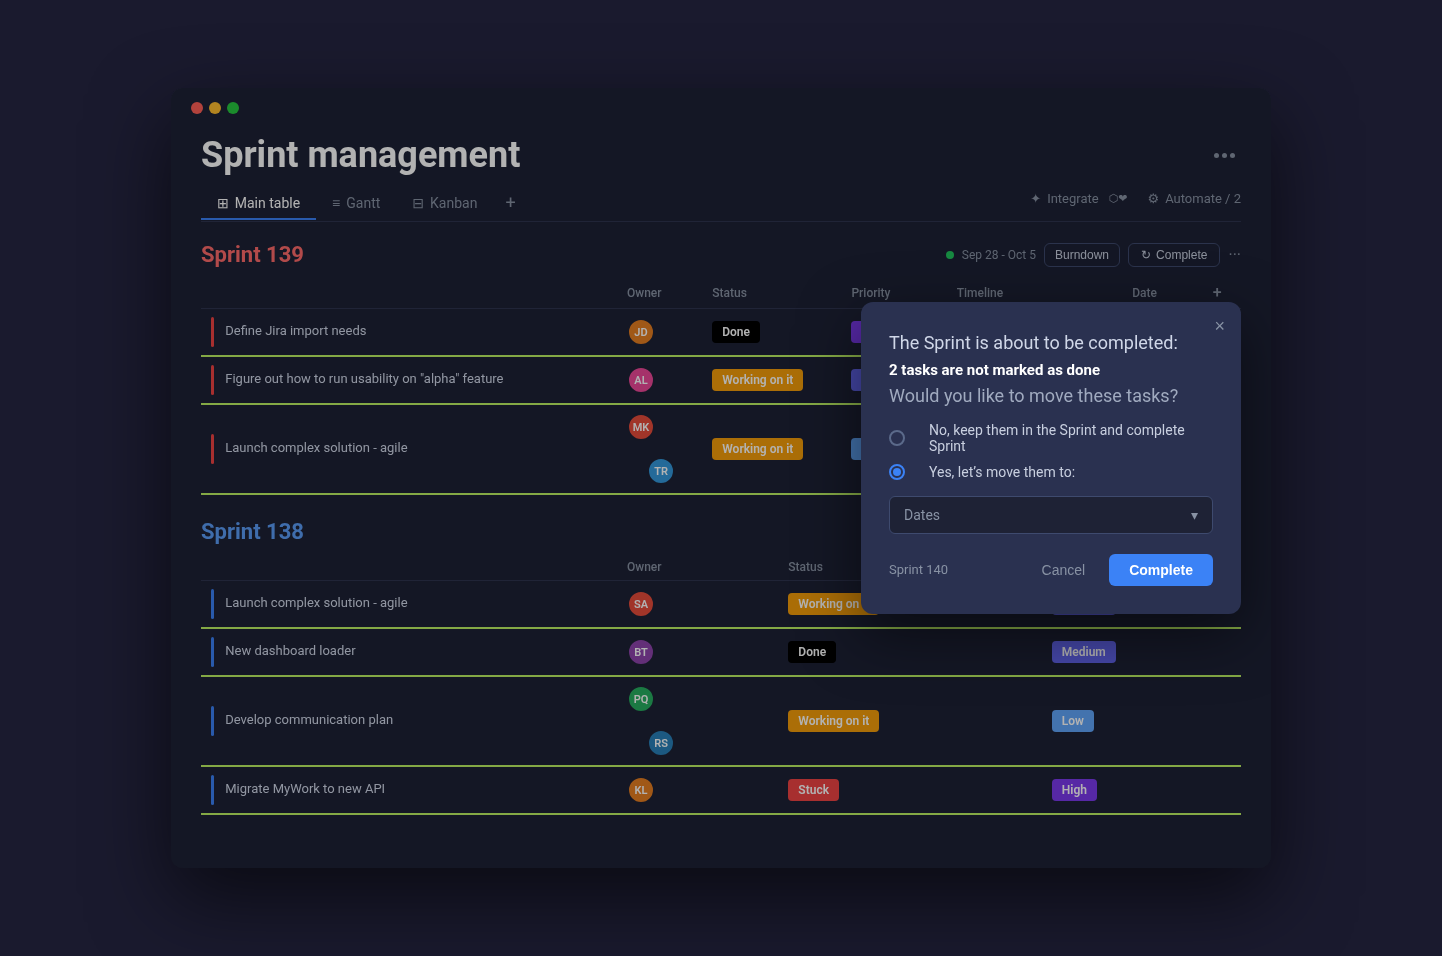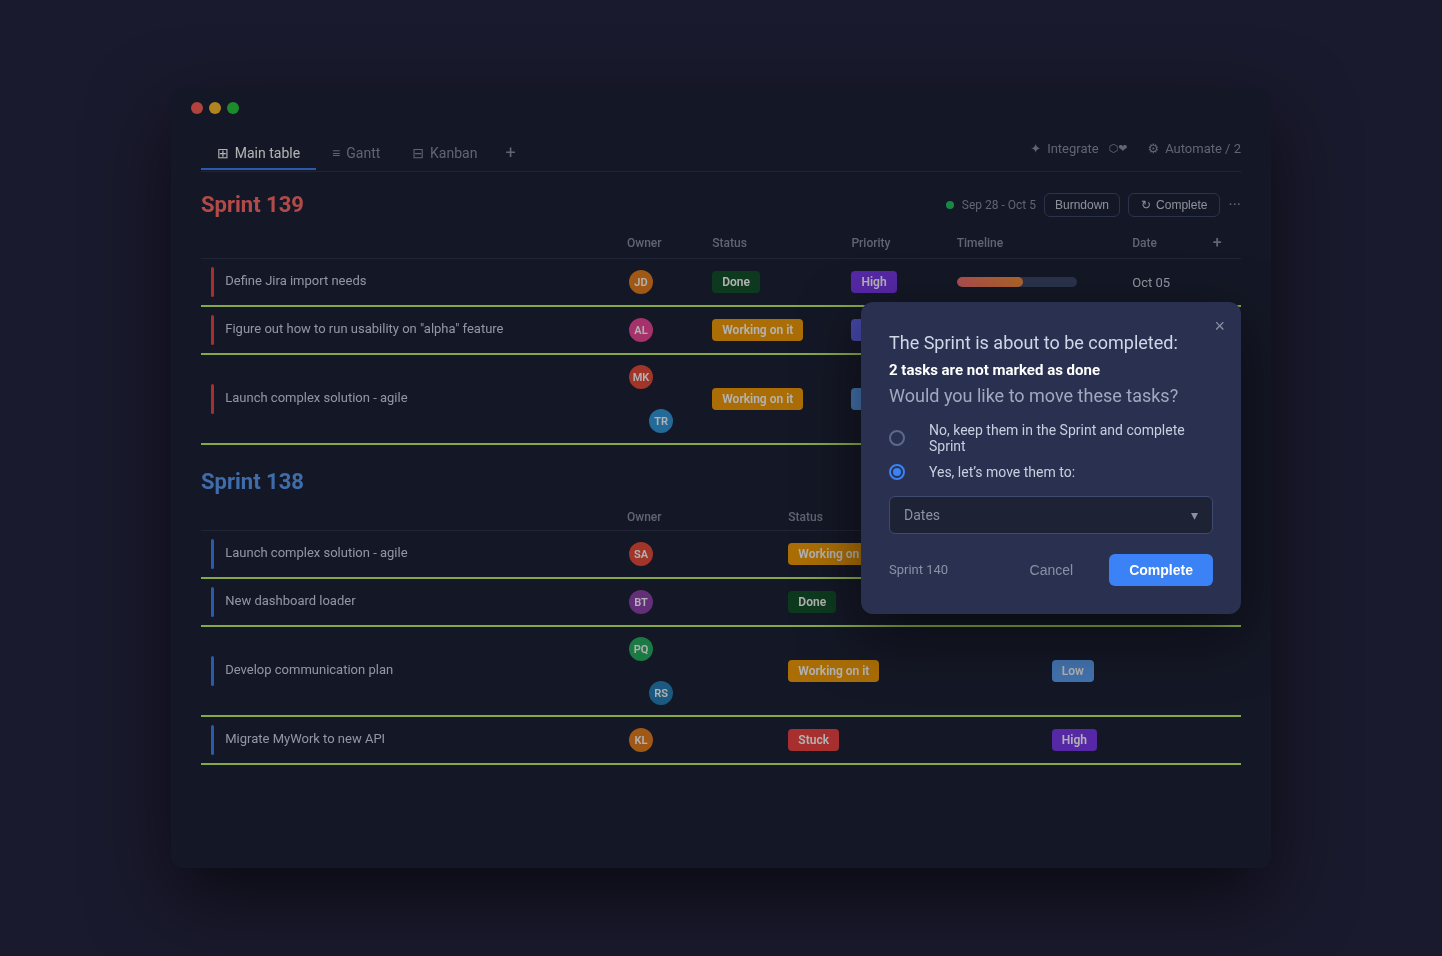--- a/index.html
+++ b/index.html
@@ -187,21 +187,21 @@
     .ind-blue { background: #3b82f6; }
 
     .status-badge {
       display: inline-block;
       padding: 4px 10px;
       border-radius: 4px;
       font-size: 12px;
       font-weight: 600;
       color: #fff;
     }
-    .status-done { background: #14532d; text-align: center; }
+    .status-done { background: #000000; text-align: center; }
     .status-working { background: #f59e0b; text-align: center; }
     .status-stuck { background: #ef4444; }
 
     .priority-badge {
       display: inline-block;
       padding: 4px 10px;
       border-radius: 4px;
       font-size: 12px;
       font-weight: 600;
       color: #fff;
@@ -308,21 +308,21 @@
       margin-bottom: 20px;
     }
     .modal-footer {
       display: flex;
       align-items: center;
       justify-content: space-between;
     }
     .sprint-label {
       font-size: 13px; color: #8892a4;
     }
-    .modal-actions { display: flex; gap: 18px; }
+    .modal-actions { display: flex; gap: 6px; }
     .cancel-btn {
       padding: 8px 18px;
       background: transparent;
       border: none;
       color: #8892a4;
       font-size: 14px;
       cursor: pointer;
       border-radius: 6px;
     }
     .complete-modal-btn {
@@ -344,20 +344,28 @@
   <div class="title-bar">
     <div class="traffic-light">
       <div class="tl-dot tl-red"></div>
       <div class="tl-dot tl-yellow"></div>
       <div class="tl-dot tl-green"></div>
     </div>
   </div>
 
   <div class="app-container">
 
+    <div class="app-header">
+      <h1 class="app-title">Sprint management</h1>
+      <div class="header-more">
+        <div class="dot-btn"></div>
+          <div class="dot-btn"></div>
+          <div class="dot-btn"></div>
+      </div>
+    </div>
 
     <div class="tabs-bar">
       <div class="tab active">
         <span class="tab-icon">⊞</span>
         <span>Main table</span>
       </div>
       <div class="tab">
         <span class="tab-icon">≡</span>
         <span>Gantt</span>
       </div>

